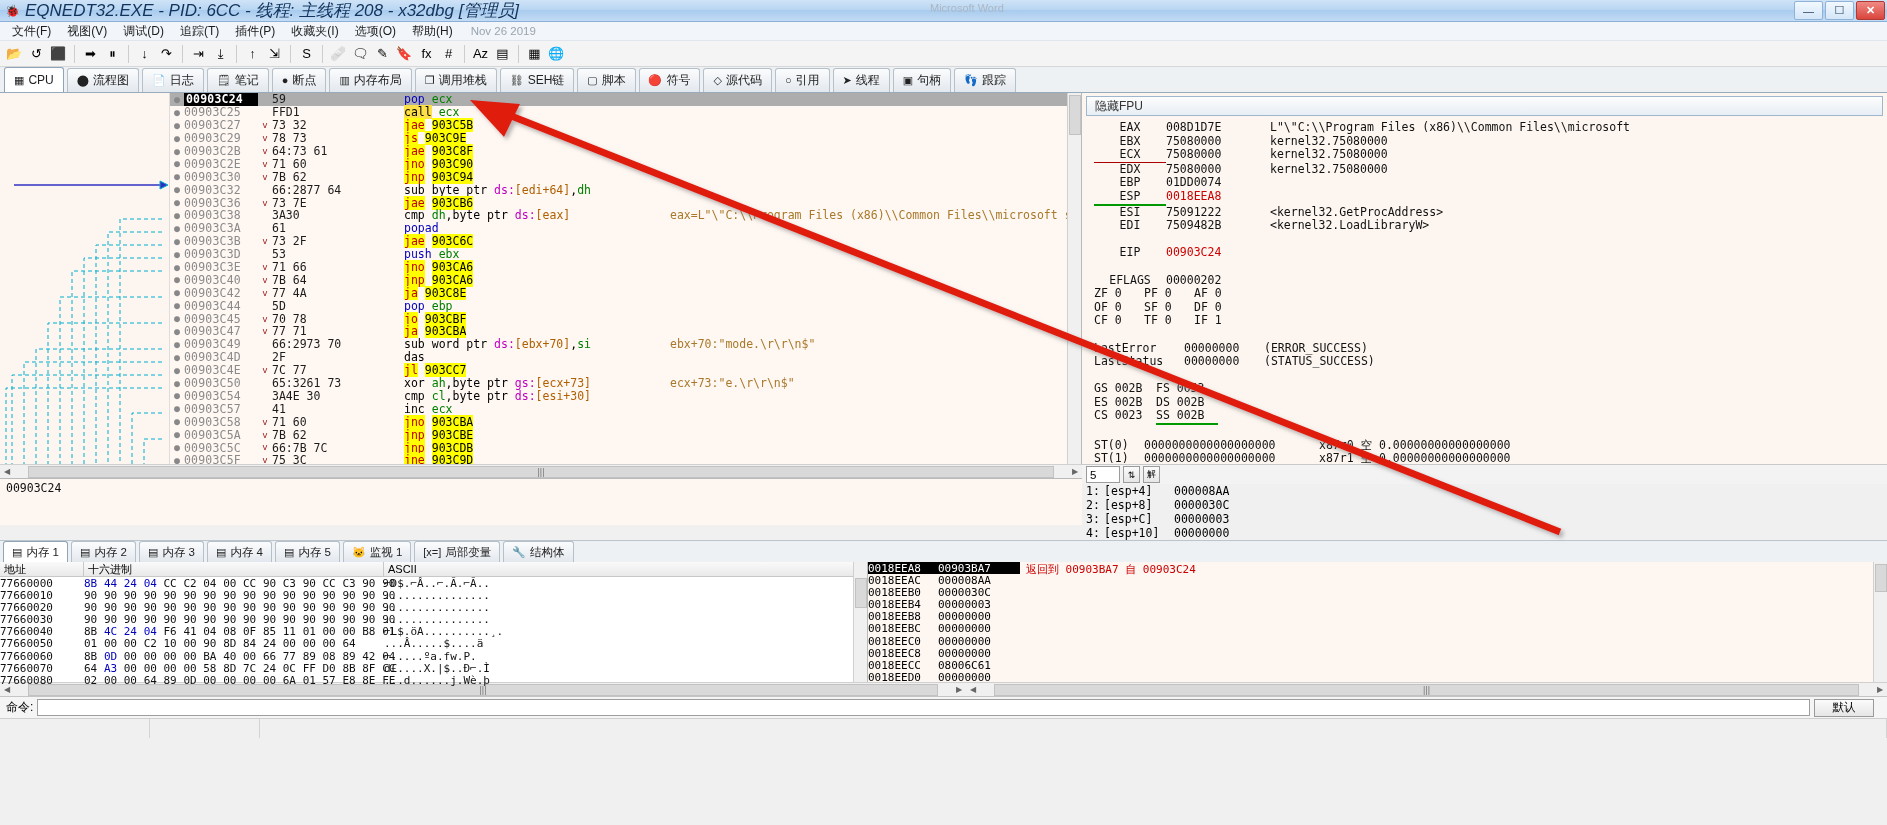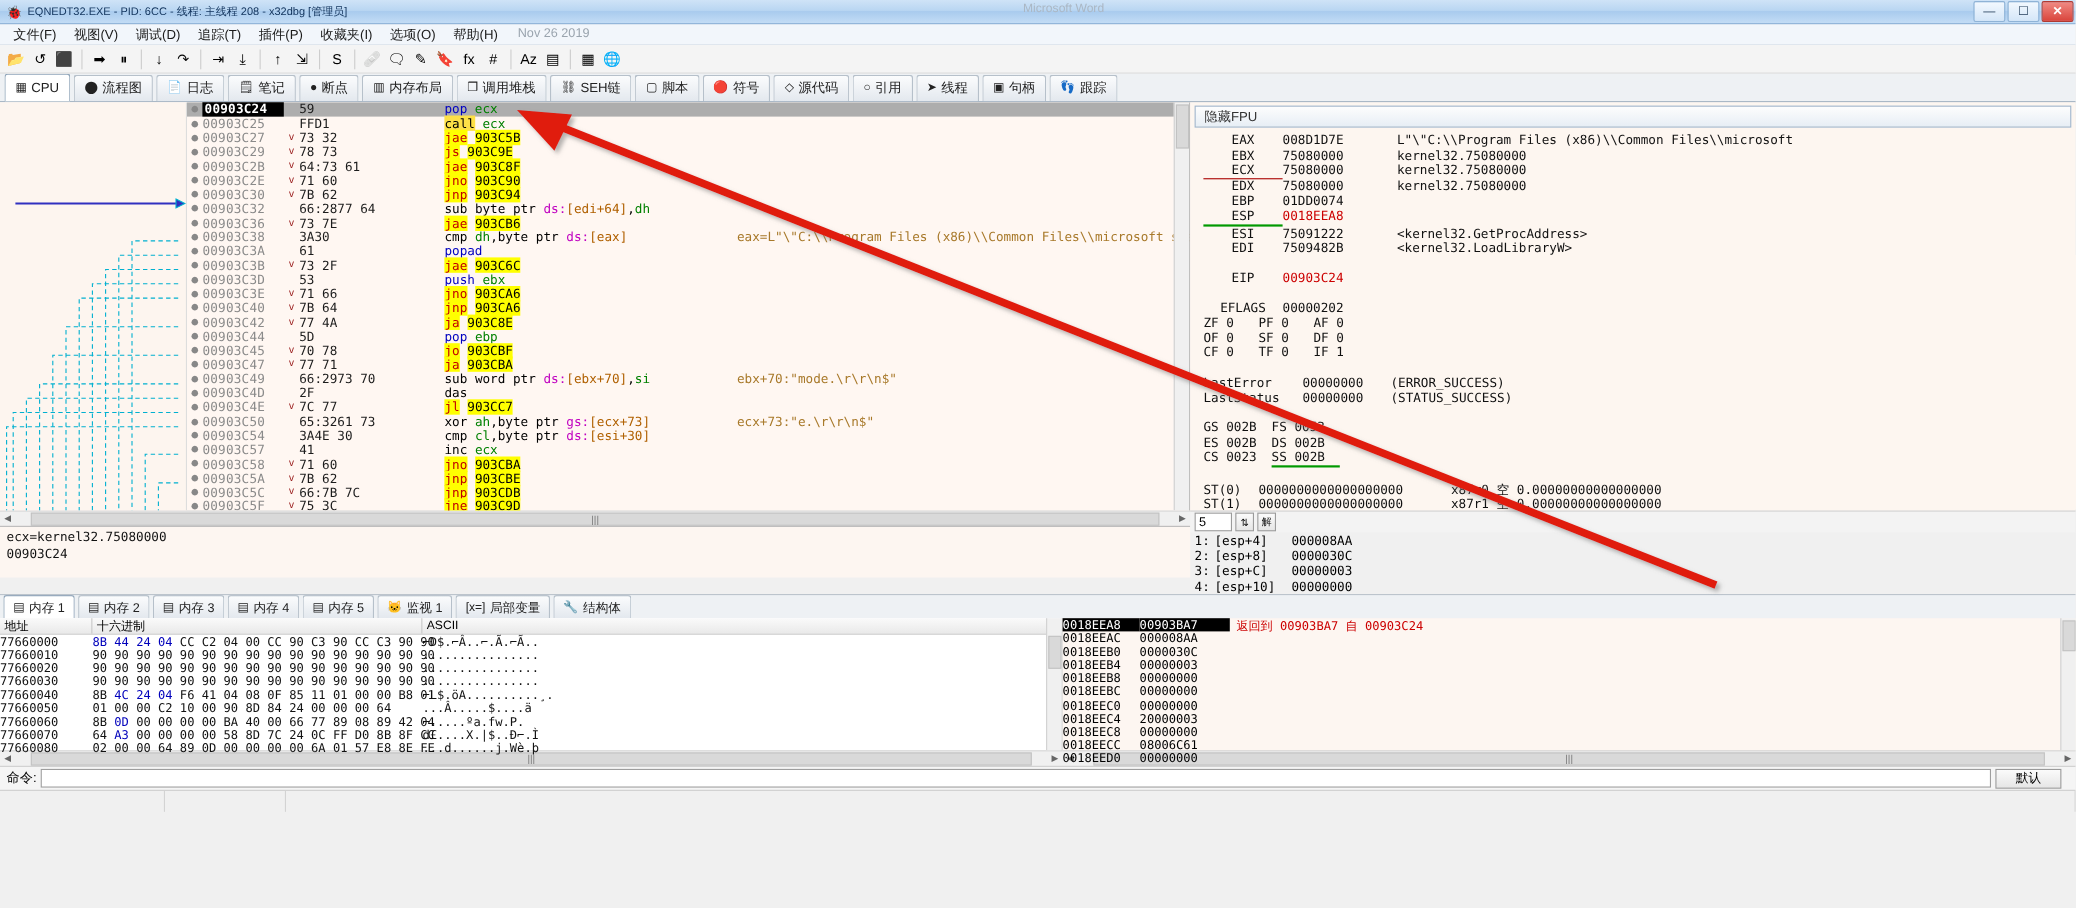--- a/index.html
+++ b/index.html
@@ -14,21 +14,21 @@
   .mono { font-family:"DejaVu Sans Mono","Liberation Mono",monospace; }
 
   
   #titlebar {
     height:22px; display:flex; align-items:center;
     background:linear-gradient(to bottom,#cfe3f7 0%,#b9d6f2 45%,#a9cbee 50%,#c3dcf5 100%);
     border-bottom:1px solid #8ab0d8;
     position:relative;
   }
   #titlebar .bug { width:18px; text-align:center; font-size:12px; margin:0 3px 0 4px; }
-  #titlebar .ttl { font-size:10px; color:#11335c; white-space:nowrap; }
+  #titlebar .ttl { font-size:17px; color:#11335c; white-space:nowrap;font-style:italic; }
   #titlebar .winbtns { position:absolute; right:2px; top:1px; display:flex; gap:2px; }
   .wbtn { width:29px; height:19px; border:1px solid #8fb3d6; border-radius:2px;
           background:linear-gradient(to bottom,#f2f8fe,#d4e6f8); font-size:11px;
           display:flex; align-items:center; justify-content:center; color:#27405c; }
   .wbtn.close { background:linear-gradient(to bottom,#f08a84,#d9453c); border-color:#b03a33; color:#fff; font-weight:bold;}
   #ghosttitle { position:absolute; left:930px; top:2px; font-size:11px; color:#aab7c4; }
 
   
   #menubar { height:19px; display:flex; align-items:center; background:#f2f6fb;
              border-bottom:1px solid #dfe6ee; padding-left:4px; }
@@ -109,21 +109,21 @@
                padding:2px 0 0 6px; color:#111; }
   #infostrip div { line-height:15px; }
 
   
   #lowertabs { height:22px; display:flex; align-items:flex-end; background:#eef1f4;
                border-top:1px solid #bcc4cc; padding-left:3px;}
   #lowertabs .tab { height:21px; padding:0 8px; font-size:11.5px;}
 
   
   #bottom { display:flex; height:120px; }
-  #dumppane { width:966px; background:#fff; border-right:1px solid #b9b9b9; position:relative;}
+  #dumppane { width:868px; background:#fff; border-right:1px solid #b9b9b9; position:relative;}
   .dhdr { height:15px; display:flex; background:linear-gradient(to bottom,#fafafa,#e9e9e9);
           border-bottom:1px solid #c8c8c8; font-size:11px; align-items:center;}
   .dhdr div { border-right:1px solid #c8c8c8; height:100%; display:flex; align-items:center; padding-left:4px;}
   .drow { height:12.1px; display:flex; font-family:"DejaVu Sans Mono","Liberation Mono",monospace;
           font-size:11px; white-space:pre; color:#111; }
   .drow .da { width:84px; color:#111; }
   .drow .dh { width:300px; }
   .drow .dasc { color:#111; }
 
   #stackpane { flex:1; background:#fdf6f1; position:relative; }
@@ -541,21 +541,20 @@
 </div>
 
 <div style="display:flex;">
   <div style="width:1082px;">
     <div class="hsb">
       <div class="sbbtn">◀</div>
       <div class="trk">|||</div>
       <div class="sbbtn">▶</div>
     </div>
     <div id="infostrip">
-      <div>ecx=kernel32.75080000</div>
       <div></div>
       <div>00903C24</div>
     </div>
   </div>
   <div style="width:805px;">
     <div id="midbar">
       <div class="spin">
         <span>5</span>
       </div>
       <div class="minibtn">⇅</div>
@@ -629,21 +628,20 @@
   </div>
   <div id="stackpane">
     <div id="stackrows">
         <div class="srow"><span class="sa sel2">0018EEA8</span><span class="sv sel2">00903BA7</span><span style="color:#cc0000;padding-left:6px">返回到 00903BA7 自 00903C24</span></div>
         <div class="srow"><span class="sa">0018EEAC</span><span class="sv">000008AA</span><span></span></div>
         <div class="srow"><span class="sa">0018EEB0</span><span class="sv">0000030C</span><span></span></div>
         <div class="srow"><span class="sa">0018EEB4</span><span class="sv">00000003</span><span></span></div>
         <div class="srow"><span class="sa">0018EEB8</span><span class="sv">00000000</span><span></span></div>
         <div class="srow"><span class="sa">0018EEBC</span><span class="sv">00000000</span><span></span></div>
         <div class="srow"><span class="sa">0018EEC0</span><span class="sv">00000000</span><span></span></div>
-        <div class="srow"><span class="sa">0018EEC4</span><span class="sv">20000003</span><span></span></div>
         <div class="srow"><span class="sa">0018EEC8</span><span class="sv">00000000</span><span></span></div>
         <div class="srow"><span class="sa">0018EECC</span><span class="sv">08006C61</span><span></span></div>
         <div class="srow"><span class="sa">0018EED0</span><span class="sv">00000000</span><span></span></div>
       </div>
     <div class="vsb">
       <div class="thumb" style="top:2px;height:28px;"></div>
     </div>
   </div>
 </div>
 

